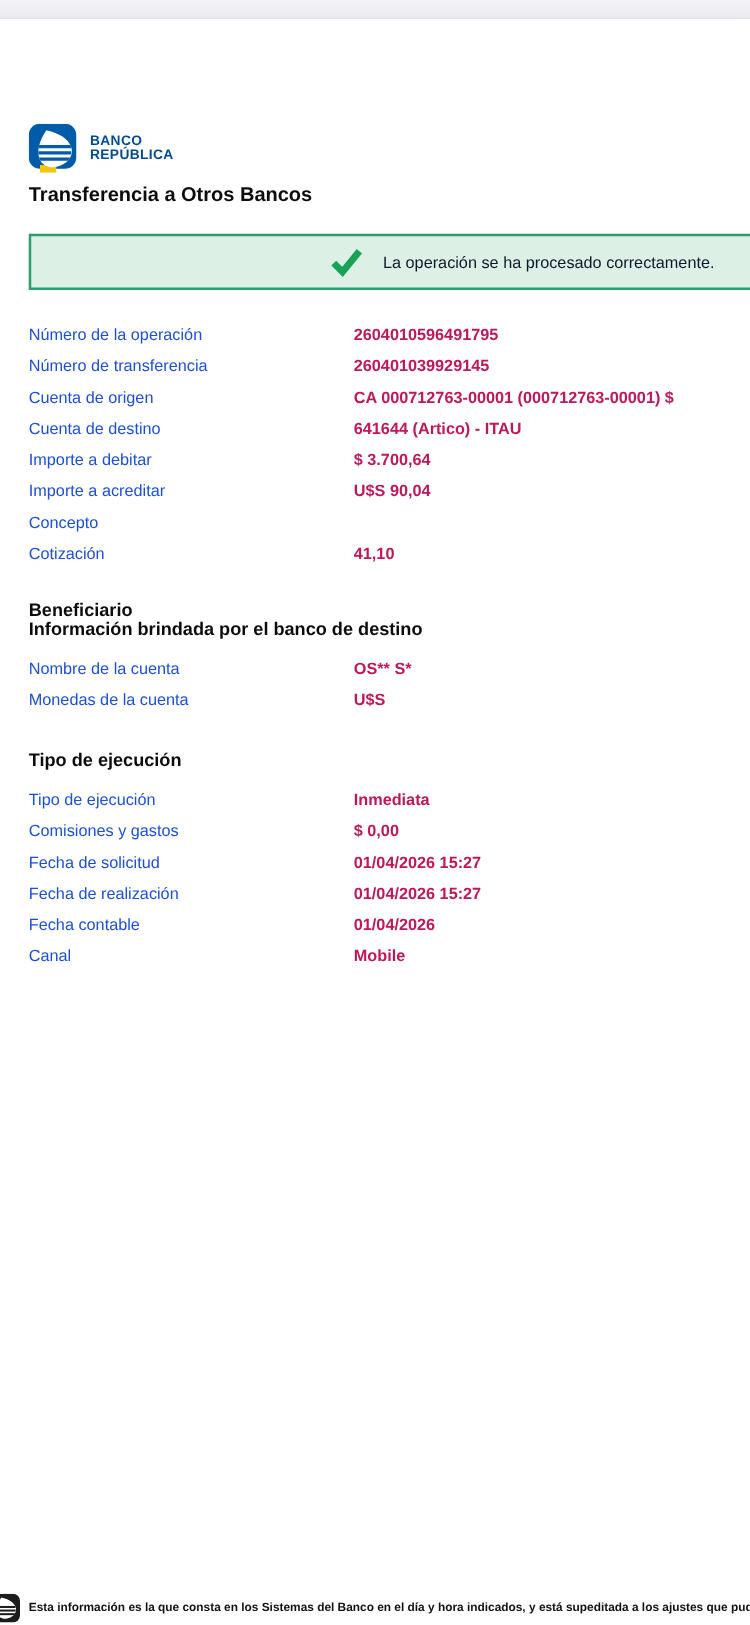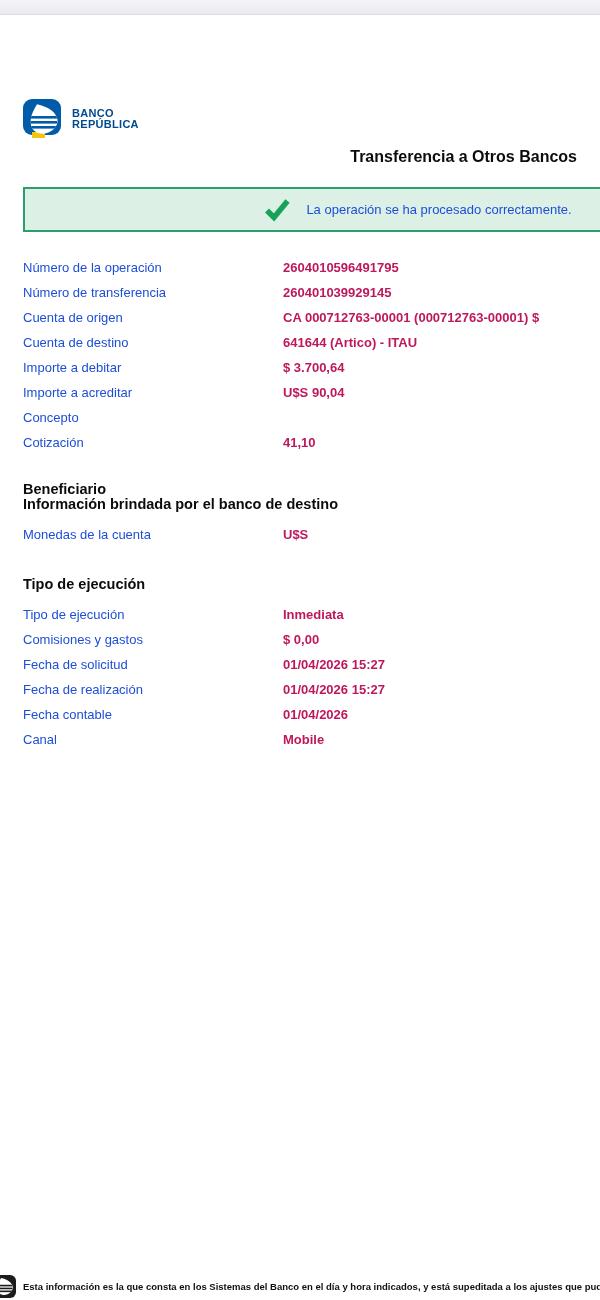--- a/index.html
+++ b/index.html
@@ -17,33 +17,33 @@
     border-bottom: 1px solid #dcdce3;
   }
   .content { padding: 0 23px; }
 
   
   .brand { margin-top: 84px; display: flex; align-items: center; gap: 9px; width: 150px; }
   .brand-mark { width: 40px; height: 40px; position: relative; flex: 0 0 auto; }
   .brand-name { color: #004a8f; font-weight: bold; font-size: 11px; line-height: 11.5px; letter-spacing: 0.3px; }
 
   
-  .page-title { margin-top: 9px; font-size: 16px; font-weight: bold; color: #0c0c0c; text-align: right; }
+  .page-title { margin-top: 9px; font-size: 16px; font-weight: bold; color: #0c0c0c; }
 
   
   .alert {
     margin-top: 21px;
     width: 790px;              
     height: 45px;
     background: #dcf0e6;
     border: 2px solid #2b9e6e;
     display: flex; align-items: center; justify-content: center;
     gap: 16px;
   }
-  .alert-text { font-size: 13px; color: #1d4ed8; }
+  .alert-text { font-size: 13px; color: #0f172a; }
 
   
   .details { margin-top: 23px; }
   .row { display: flex; line-height: 25px; font-size: 13px; }
   .row .label { width: 260px; flex: 0 0 auto; color: #1d4ed8; }
   .row .value { font-weight: bold; color: #be185d; }
 
   .section-title { font-size: 14.5px; font-weight: bold; color: #0c0c0c; line-height: 15px; }
   .mt-sec1 { margin-top: 27px; }
   .mt-sec2 { }
@@ -135,20 +135,24 @@
       <span class="label">Cotización</span>
       <span class="value">41,10</span>
     </div>
   </div>
 
   <h2 class="section-title mt-sec1">Beneficiario</h2>
 
   <h2 class="section-title mt-sec2">Información brindada por el banco de destino</h2>
   <div class="section-rows">
     <div class="row">
+      <span class="label">Nombre de la cuenta</span>
+      <span class="value">OS** S*</span>
+    </div>
+    <div class="row">
       <span class="label">Monedas de la cuenta</span>
       <span class="value">U$S</span>
     </div>
   </div>
 
   <h2 class="section-title mt-sec3">Tipo de ejecución</h2>
   <div class="section-rows">
     <div class="row">
       <span class="label">Tipo de ejecución</span>
       <span class="value">Inmediata</span>

